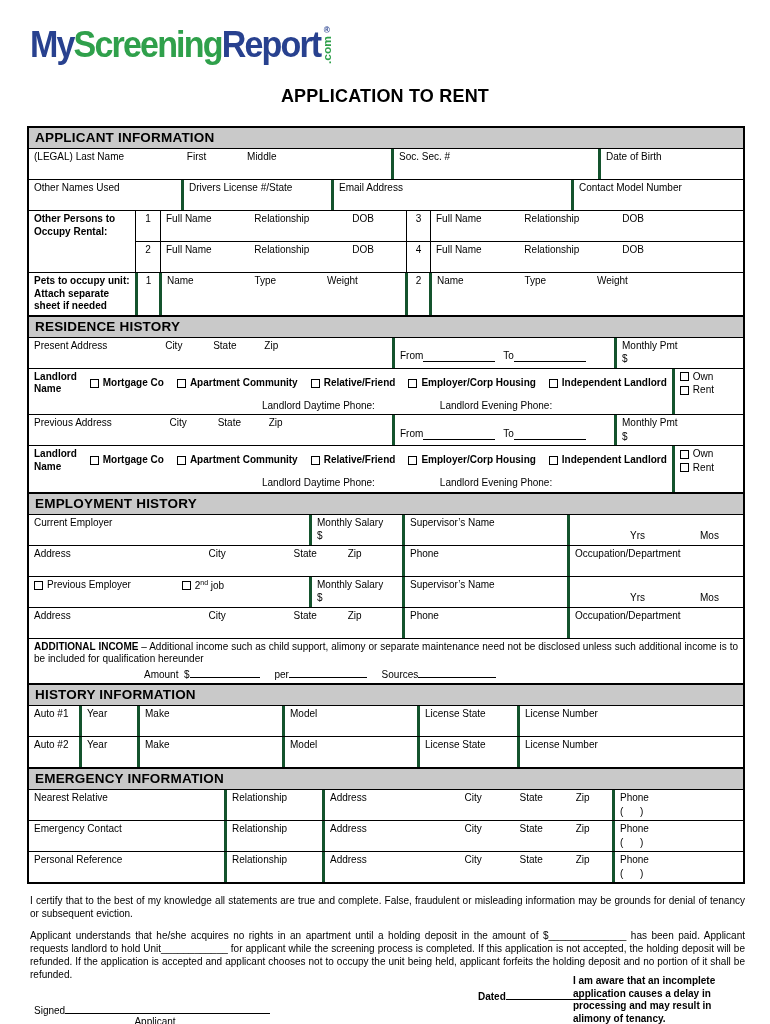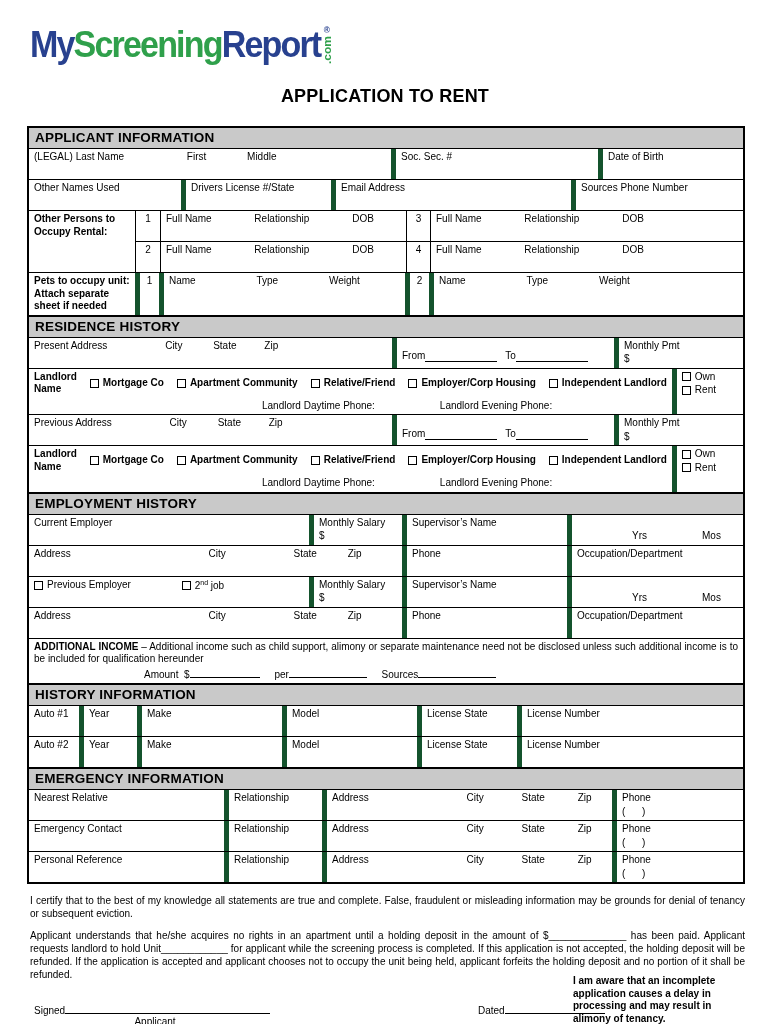--- a/index.html
+++ b/index.html
@@ -21,21 +21,21 @@
   .doc-title { text-align:center; font-size:18px; font-weight:700; margin-top:22px; letter-spacing:.2px; }
   
   .tbl { margin:19px 25px 0 27px; width:718px; border:2px solid #000; background:#fff; }
   .sec-bar { background:#c9c9c9; font-size:13.5px; font-weight:700; padding:2px 6px 3px 6px;
              border-bottom:1px solid #000; letter-spacing:.2px; }
   .section:not(:first-child) .sec-bar { border-top:2px solid #000; }
   .row { display:flex; align-items:stretch; }
   .row + .row { border-top:1px solid #000; }
   .bt2 { border-top:1.5px solid #000 !important; }
   .cell { padding:2px 5px; min-height:30px; font-size:10px; line-height:1.25; }
-  .cell + .cell { border-left:5px solid #14532d; }
+  .cell + .cell { border-left:3px solid #14532d; }
   .lbl { display:inline-block; }
   .b { font-weight:700; }
   .grow { flex:1 1 auto; }
   .col { display:flex; flex-direction:column; justify-content:space-between; }
   .ml25{margin-left:25px}.ml28{margin-left:28px}.ml30{margin-left:30px}.ml35{margin-left:35px}
   .ml38{margin-left:38px}.ml40{margin-left:40px}.ml48{margin-left:48px}.ml55{margin-left:55px}
   .ml58{margin-left:58px}.ml60{margin-left:60px}.ml65{margin-left:65px}.ml95{margin-left:95px}
   .ml135{margin-left:135px}
   .w362{flex:0 0 362px}.w207{flex:0 0 207px}.w152{flex:0 0 152px}.w150{flex:0 0 150px}
   .w240{flex:0 0 240px}.w106{flex:0 0 106px}.w24{flex:0 0 24px}.w246{flex:0 0 246px}
@@ -104,21 +104,21 @@
       <div class="cell w152">
         <span class="lbl">Other Names Used</span>
       </div>
       <div class="cell w150">
         <span class="lbl">Drivers License #/State</span>
       </div>
       <div class="cell w240">
         <span class="lbl">Email Address</span>
       </div>
       <div class="cell grow">
-        <span class="lbl">Sources Phone Number</span>
+        <span class="lbl">Contact Model Number</span>
       </div>
     </div>
 
     <div class="row bt2">
       <div class="cell w106 b">Other Persons to Occupy Rental:</div>
       <div class="occ-right" style="border-left:1px solid #000;">
         <div class="occ-row">
           <div class="cell w24 num">1</div>
           <div class="cell w246" style="border-left:1px solid #000;">
             <span class="lbl">Full Name</span>
@@ -455,21 +455,21 @@
   <p class="justify">Applicant understands that he/she acquires no rights in an apartment until a holding deposit in the amount of $______________ has been paid.  Applicant requests landlord to hold Unit____________ for applicant while the screening process is completed.  If this application is not accepted, the holding deposit will be refunded.  If the application is accepted and applicant chooses not to occupy the unit being held, applicant forfeits the holding deposit and no portion of it shall be refunded.</p>
 </div>
 
 <div class="sig-area">
   <div class="warn">I am aware that an incomplete application causes a delay in processing and may result in alimony of tenancy.</div>
 
   <span class="sig-abs" style="left:4px; top:22px;">
     <span>Signed</span><span class="bl" style="width:205px"></span>
   </span>
   <span class="sig-abs under-lbl" style="left:60px; top:35px; width:130px;">Applicant</span>
-  <span class="sig-abs" style="left:448px; top:22px;">
+  <span class="sig-abs" style="left:448px; top:8px;font-weight:bold;">
     <span>Dated</span><span class="bl" style="width:100px"></span>
   </span>
 
   <div class="eho">
     <svg width="32" height="30" viewBox="0 0 32 30">
       <path d="M11 1 L21 1 L32 12 L27 12 L27 28 L5 28 L5 12 L0 12 Z" fill="#000"></path>
       <path d="M16 6 L24.5 13.5 L24.5 25.5 L7.5 25.5 L7.5 13.5 Z" fill="#fff"></path>
       <rect x="10.5" y="14.6" width="11" height="3.1" fill="#000"></rect>
       <rect x="10.5" y="20" width="11" height="3.1" fill="#000"></rect>
     </svg>

